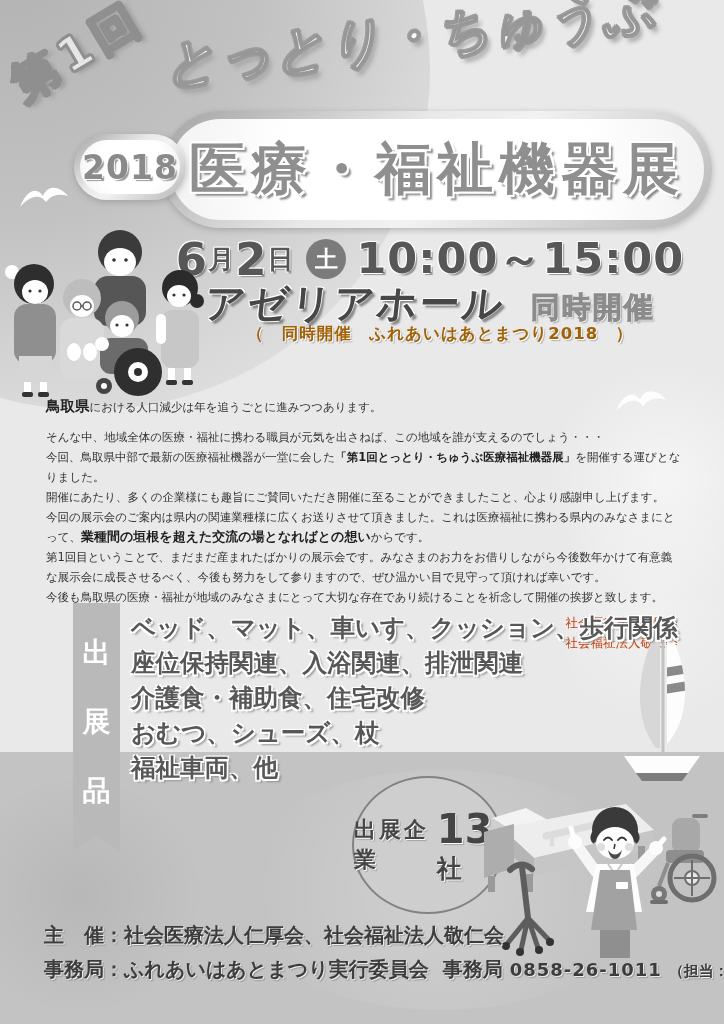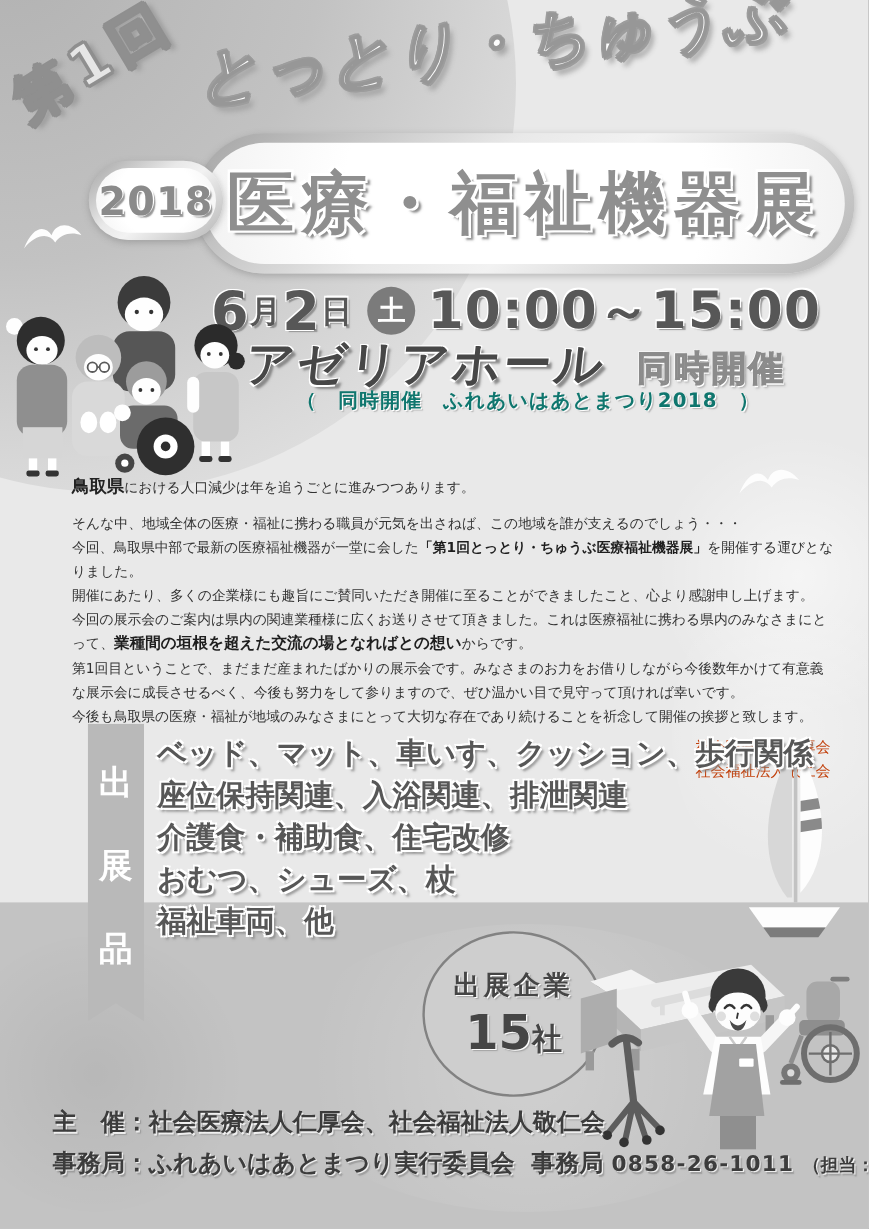--- a/index.html
+++ b/index.html
@@ -49,43 +49,43 @@
   .weekday-circle{width:40px;height:40px;border-radius:50%;background:#7b7b7b;color:#fff;font-size:23px;font-weight:bold;
     display:flex;align-items:center;justify-content:center;margin:0 10px 0 12px;text-shadow:none;flex:0 0 auto;}
   .time-text{font-size:43px;letter-spacing:1px;}
   .venue-row{position:absolute;left:170px;top:276px;width:520px;display:flex;align-items:baseline;justify-content:center;gap:26px;white-space:nowrap;}
   .venue{font-size:40px;font-weight:bold;color:#474747;transform:skewX(-6deg);letter-spacing:2px;
     text-shadow:-1px -1px 0 #fff,1px -1px 0 #fff,-1px 1px 0 #fff,3px 3px 2px rgba(120,120,120,.85);}
   .admission{font-size:29px;font-weight:bold;color:#a6a6a6;letter-spacing:2px;
     -webkit-text-stroke:1px #8b8b8b;
     text-shadow:1px 1px 0 #fff,-1px -1px 0 #fff,2px 2px 2px rgba(120,120,120,.6);}
   .concurrent{position:absolute;left:200px;top:323px;width:480px;text-align:center;font-size:16.5px;font-weight:bold;
-    color:#0f766e;letter-spacing:1px;white-space:nowrap;
+    color:#a16207;letter-spacing:1px;white-space:nowrap;
     text-shadow:1px 1px 0 #fff,2px 2px 1px rgba(140,140,140,.55);}
 
   
-  .greeting{position:absolute;left:60px;top:396px;width:638px;font-size:11.5px;line-height:20px;color:#333;}
+  .greeting{position:absolute;left:46px;top:396px;width:638px;font-size:11.5px;line-height:20px;color:#333;}
   .greeting p{margin:0;}
   .greeting .lead{margin-bottom:10px;}
   .lead-bold{font-size:14.5px;font-weight:bold;color:#222;}
   .greeting b{color:#1e1e1e;}
   .big-bold{font-size:13px;font-weight:bold;color:#1e1e1e;}
   .signatures{margin-top:6px;text-align:right;font-size:12.5px;line-height:20px;color:#c2410c;padding-right:6px;}
 
   
   .exhibit-strip{position:absolute;left:73px;top:603px;width:47px;height:248px;background:#b9b9b9;
     clip-path:polygon(0 0,100% 0,100% 100%,50% 94%,0 100%);
     display:flex;flex-direction:column;align-items:center;justify-content:space-between;padding:36px 0 46px;box-sizing:border-box;}
   .exhibit-strip span{color:#fff;font-size:28px;font-weight:bold;line-height:1;}
   .exhibit-lines{position:absolute;left:131px;top:611px;}
   .exhibit-line{height:35px;font-size:24.5px;font-weight:bold;color:#575757;white-space:nowrap;letter-spacing:0;
     text-shadow:-1.5px -1.5px 0 #fff,1.5px -1.5px 0 #fff,-1.5px 1.5px 0 #fff,1.5px 1.5px 0 #fff,3px 3px 2px rgba(130,130,130,.8);}
   .badge{position:absolute;left:352px;top:776px;width:152px;height:138px;border-radius:50%;
     background:#cecece;border:2px solid #828282;box-sizing:border-box;
-    display:flex;flex-direction:column;align-items:center;justify-content:center;gap:2px;}
+    display:flex;flex-direction:row;align-items:center;justify-content:center;gap:2px;}
   .badge-label{font-size:22px;font-weight:bold;color:#454545;letter-spacing:3px;
     text-shadow:1px 1px 0 #fff,2px 2px 1px rgba(120,120,120,.5);}
   .badge-count{font-weight:bold;color:#454545;text-shadow:1px 1px 0 #fff,2px 2px 1px rgba(120,120,120,.5);}
   .badge-count .num{font-size:40px;}
   .badge-count .unit{font-size:25px;}
 
   
   .footer-line{position:absolute;left:44px;white-space:nowrap;color:#3c3c3c;font-weight:bold;
     text-shadow:1px 1px 0 rgba(255,255,255,.8),2px 2px 1px rgba(110,110,110,.45);}
   .footer-1{top:922px;font-size:20px;}
@@ -237,21 +237,21 @@
     <div class="exhibit-line">ベッド、マット、車いす、クッション、歩行関係</div>
     <div class="exhibit-line">座位保持関連、入浴関連、排泄関連</div>
     <div class="exhibit-line">介護食・補助食、住宅改修</div>
     <div class="exhibit-line">おむつ、シューズ、杖</div>
     <div class="exhibit-line">福祉車両、他</div>
   </div>
 
   <div class="badge">
     <div class="badge-label">出展企業</div>
     <div class="badge-count">
-      <span class="num">15</span><span class="unit">社</span>
+      <span class="num">13</span><span class="unit">社</span>
     </div>
   </div>
 
   <svg class="illus" style="left:468px;top:788px" width="190" height="114" viewBox="0 0 190 114">
     <polygon points="24,30 58,20 80,32 46,44" fill="#f3f3f3"></polygon>
     <polygon points="24,30 46,44 46,56 24,42" fill="#cfcfcf"></polygon>
     <polygon points="34,40 158,16 186,42 66,70" fill="#ededed"></polygon>
     <polygon points="66,70 186,42 186,60 66,88" fill="#c6c6c6"></polygon>
     <polygon points="34,40 66,70 66,88 34,58" fill="#b5b5b5"></polygon>
     <polygon points="16,44 46,36 46,80 16,90" fill="#adadad"></polygon>

